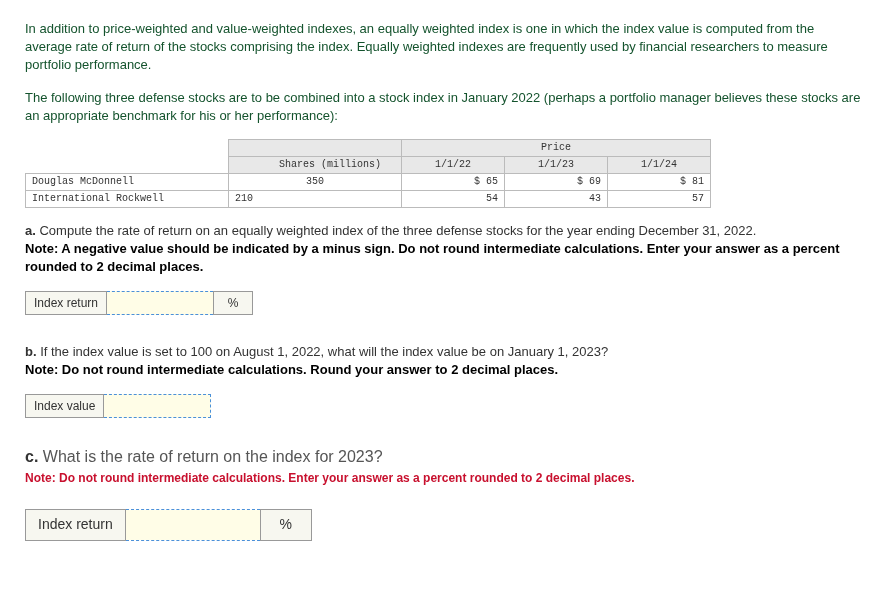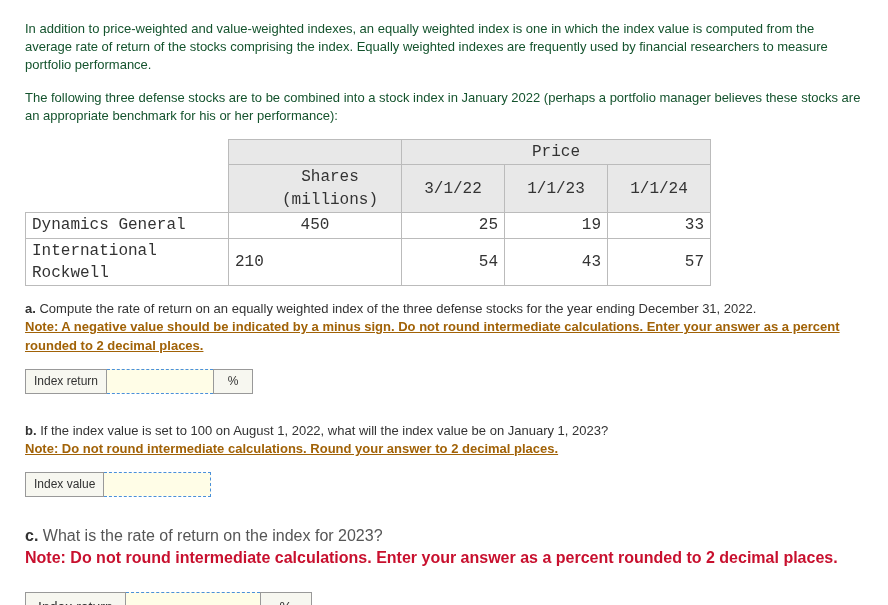--- a/index.html
+++ b/index.html
@@ -12,41 +12,41 @@
     box-sizing: border-box;
     line-height: 1.4;
   }
   .intro-text {
     color: #14532d;
     margin-bottom: 14px;
   }
   .data-table {
     border-collapse: collapse;
     font-family: "Courier New", monospace;
-    font-size: 16px;
+    font-size: 10px;
     margin: 12px 0 14px 0;
   }
   .data-table th, .data-table td {
     border: 1px solid #bbb;
     padding: 1px 6px;
     text-align: right;
   }
   .data-table td:first-child {
     text-align: left;
     width: 190px;
   }
   .data-table .hdr {
     background: #e8e8e8;
     text-align: center;
     font-weight: normal;
   }
   .data-table .shares-col { width: 130px; padding-left: 36px; }
   .data-table .price-col { width: 90px; }
   .q-label { font-weight: bold; color: #333; }
-  .red-note { color: #a16207; font-weight: bold; text-decoration: underline; }
+  .red-note { color: #000000; font-weight: bold; }
   .answer-row {
     margin: 14px 0 28px 0;
   }
   .answer-row table {
     border-collapse: collapse;
     font-size: 12px;
   }
   .answer-row td {
     border: 1px solid #999;
     padding: 3px 8px;
@@ -64,21 +64,21 @@
   }
   .section-c {
     margin-top: 6px;
   }
   .section-c .big {
     font-size: 16px;
   }
   .section-c .red-big {
     color: #c8102e;
     font-weight: bold;
-    font-size: 16px;
+    font-size: 12px;
   }
   .section-c .answer-c {
     margin-top: 22px;
   }
   .section-c .answer-c table {
     border-collapse: collapse;
     font-size: 14px;
   }
   .section-c .answer-c td {
     border: 1px solid #999;
@@ -105,30 +105,30 @@
 <table class="data-table">
   <tbody>
       <tr>
     <td class="hdr" style="border:none;background:transparent"></td>
     <td class="hdr shares-col" style="border-bottom:none"></td>
     <td class="hdr price-col" colspan="3">Price</td>
   </tr>
   <tr>
     <td class="hdr" style="border:none;background:transparent"></td>
     <td class="hdr shares-col">Shares (millions)</td>
-    <td class="hdr price-col">3/1/22</td>
+    <td class="hdr price-col">1/1/22</td>
     <td class="hdr price-col">1/1/23</td>
     <td class="hdr price-col">1/1/24</td>
   </tr>
   <tr>
-    <td>Dynamics General</td>
-    <td style="text-align:center">450</td>
-    <td>25</td>
-    <td>19</td>
-    <td>33</td>
+    <td>Douglas McDonnell</td>
+    <td style="text-align:center">350</td>
+    <td>$ 65</td>
+    <td>$ 69</td>
+    <td>$ 81</td>
   </tr>
   <tr>
     <td>International Rockwell</td>
     <td style="text-align:left">210</td>
     <td>54</td>
     <td>43</td>
     <td>57</td>
   </tr>
 </tbody>
   </table>

